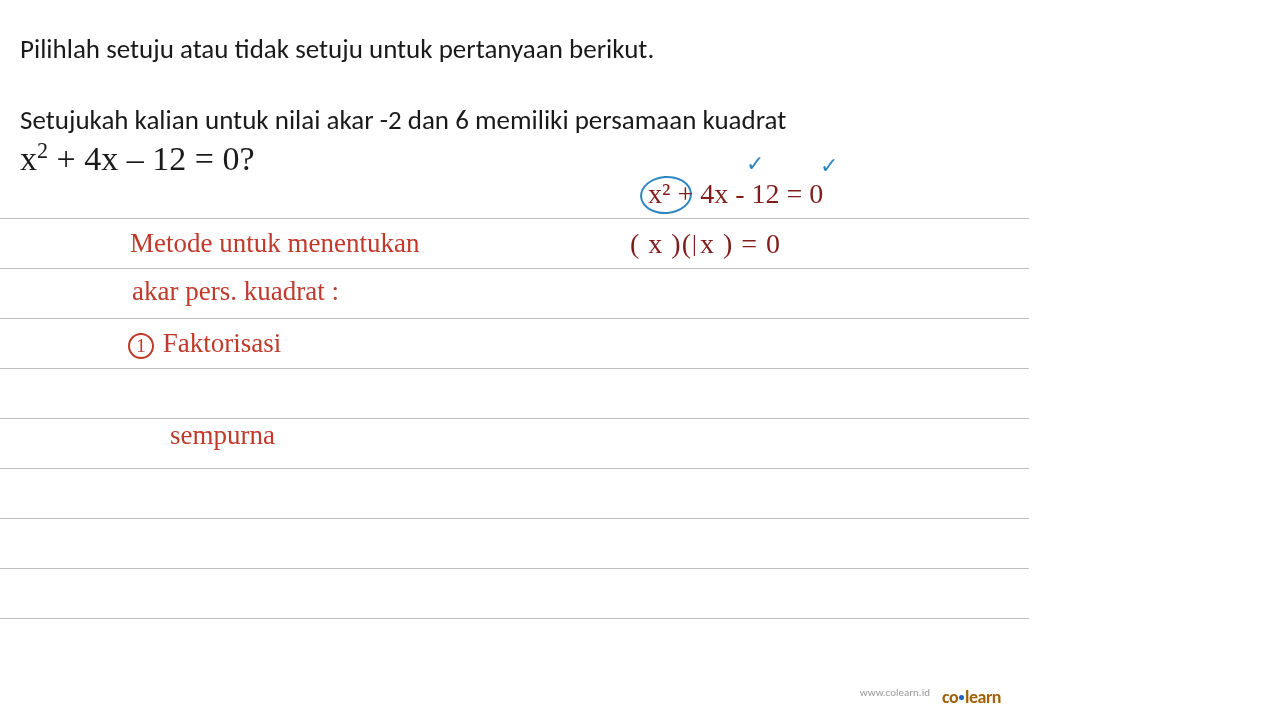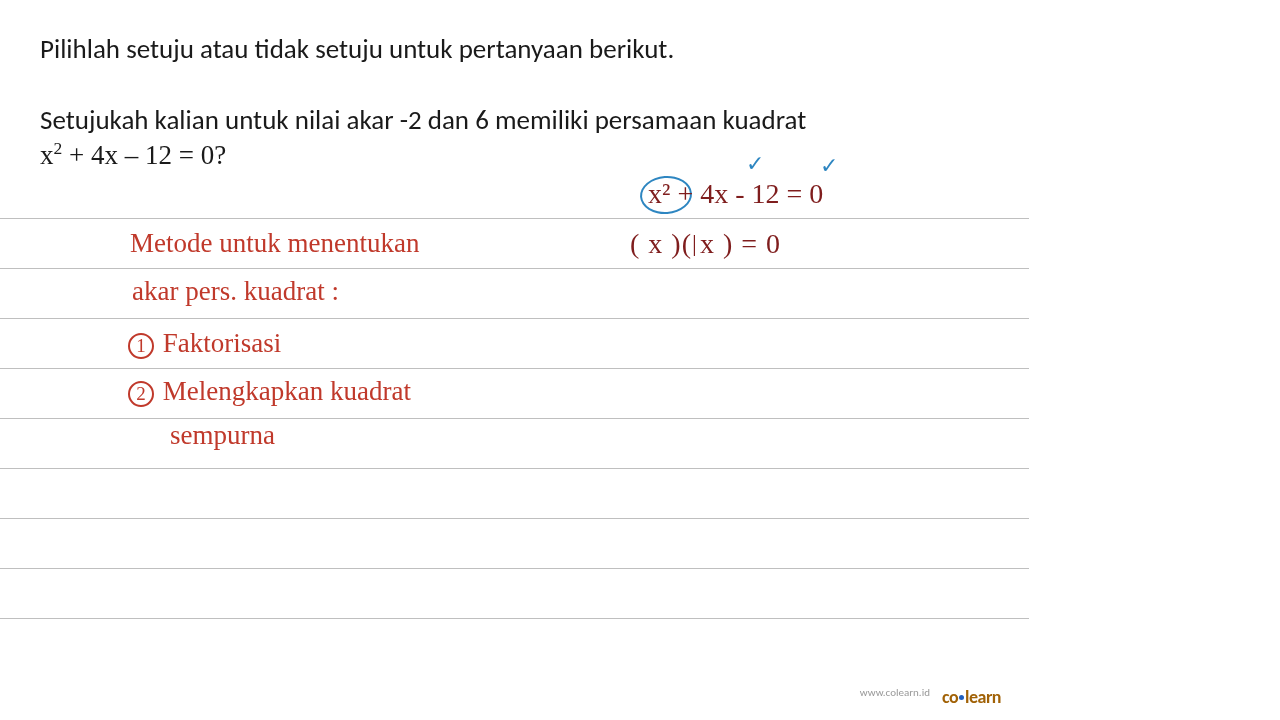--- a/index.html
+++ b/index.html
@@ -1,21 +1,21 @@
 <!DOCTYPE html>
 <html><head>
   <meta charset="utf-8">
   <style>
     * { margin: 0; padding: 0; box-sizing: border-box; }
     html, body { width: 1280px; height: 720px; background: #fff; font-family: 'Segoe UI', Calibri, Arial, sans-serif; overflow: hidden; position: relative; }
-    .page { position: relative; width: 1029px; height: 720px; padding: 32px 40px; }
+    .page { position: relative; width: 1029px; height: 720px; padding: 32px 20px; }
     .printed { color: #1a1a1a; font-size: 27px; font-weight: 400; }
     .question1 { margin-bottom: 38px; }
     .question2 { margin-bottom: 2px; }
-    .eq { font-family: 'Cambria Math', 'Times New Roman', serif; font-size: 27px; }
+    .eq { font-family: 'Cambria Math', 'Times New Roman', serif; font-size: 34px; }
     sup { font-size: 0.65em; vertical-align: super; }
     .lines { position: absolute; left: 0; right: 0; top: 218px; }
     .hline { border-top: 1px solid #bfbfbf; height: 50px; }
     .hand-red { position: absolute; font-family: 'Segoe Script', 'Comic Sans MS', cursive; color: #C0392B; font-size: 27px; font-weight: 500; }
     .hand-gray { position: absolute; font-family: 'Segoe Script', 'Comic Sans MS', cursive; color: #7f1d1d; font-size: 28px; font-weight: 500; }
     .circ-num { display: inline-block; border: 2px solid #C0392B; border-radius: 50%; width: 26px; height: 26px; line-height: 22px; text-align: center; font-size: 19px; vertical-align: middle; margin-right: 2px; }
     .eq-circle { position: absolute; border: 2px solid #2E86C1; border-radius: 50% / 50%; }
     .check { position: absolute; font-size: 22px; color: #2E86C1; }
     .footer { position: absolute; right: 28px; bottom: 12px; font-size: 14px; color: #888; display: flex; align-items: flex-start; gap: 12px; }
     .brand { color: #a16207; font-weight: 600; font-size: 18px; letter-spacing: -0.5px; }
@@ -38,21 +38,20 @@
     <div class="hline"></div>
     <div class="hline"></div>
     <div class="hline"></div>
     <div class="hline"></div>
     <div class="hline"></div>
   </div>
 
   <div class="hand-red" style="left:130px; top:228px;">Metode untuk menentukan</div>
   <div class="hand-red" style="left:132px; top:276px;">akar pers. kuadrat :</div>
   <div class="hand-red" style="left:128px; top:328px;"><span class="circ-num">1</span> <span>Faktorisasi</span></div>
-  <div class="hand-red" style="left:128px; top:376px;"><span class="circ-num">2</span> <span>Melengkapkan kuadrat</span></div>
   <div class="hand-red" style="left:170px; top:420px;">sempurna</div>
 
   <span class="check" style="left:746px; top:150px;">✓</span>
   <span class="check" style="left:820px; top:152px;">✓</span>
   <div class="eq-circle" style="left:640px; top:176px; width:52px; height:38px; transform: rotate(-4deg);"></div>
   <div class="hand-gray" style="left:648px; top:178px;">x² + 4x - 12 = 0</div>
   <div class="hand-gray" style="left:630px; top:228px; letter-spacing:1px;">( x      )( x        ) = 0</div>
   <div class="hand-gray" style="left:692px; top:230px; font-size:24px;">|</div>
 
   <div class="footer">

